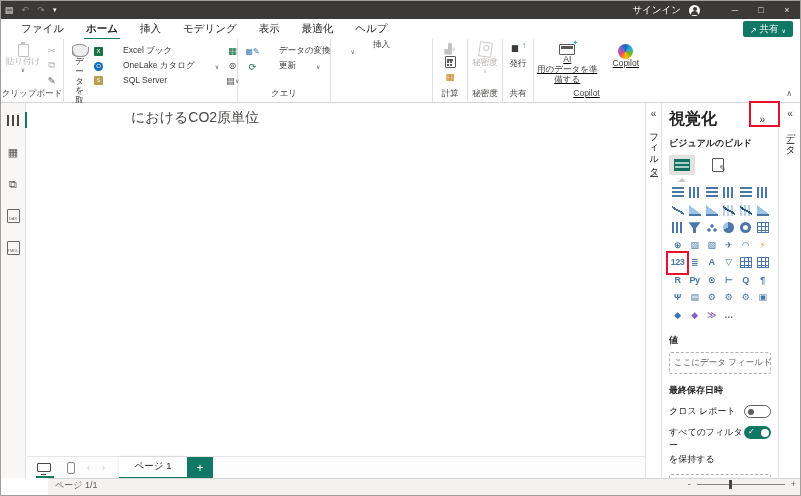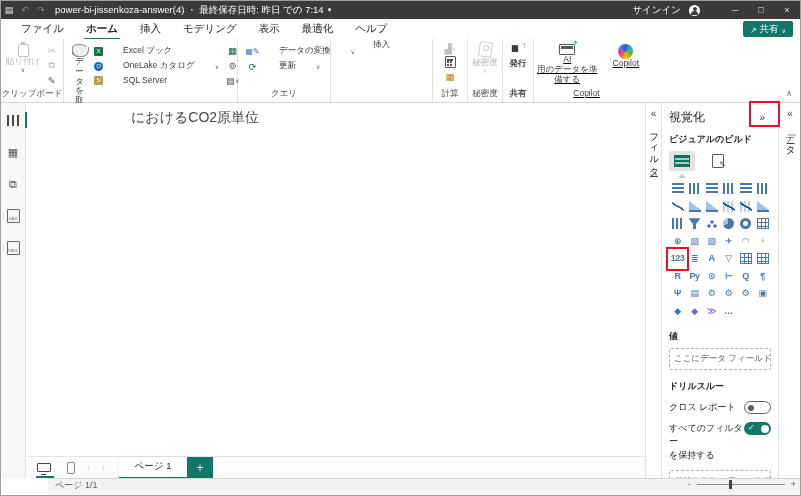--- a/index.html
+++ b/index.html
@@ -85,21 +85,21 @@
   
   .strip { position:absolute; top:102px; height:375px; background:#fff; border-left:1px solid #e3e1df; }
   .strip-filter { left:644px; width:16px; }
   .strip-data { left:777px; width:23px; }
   .chev { font-size:10px; color:#3b3a39; display:block; text-align:center; margin-top:5px; }
   .vtext { writing-mode:vertical-rl; font-size:9.5px; color:#252423; margin:8px auto 0; display:block; text-align:left; }
   .funnel-ic { width:9px; height:8px; margin:8px auto 0; background:#5a5856; clip-path:polygon(0 0,100% 0,60% 50%,60% 100%,40% 100%,40% 50%); }
 
   .vizpane { position:absolute; left:660px; top:102px; width:117px; height:375px; background:#fff; border-left:1px solid #e3e1df; padding:6px 7px 0; }
   .vp-header { display:flex; align-items:center; }
-  .vp-title { font-size:12px; font-weight:normal; color:#252423; }
+  .vp-title { font-size:16px; font-weight:bold; color:#252423; }
   .vp-collapse { margin-left:auto; font-size:10px; color:#3b3a39; padding:0 6px; }
   .vp-build { margin-top:7px; font-size:9px; font-weight:bold; color:#252423; }
   .vp-tabs { margin-top:5px; display:flex; gap:10px; align-items:center; }
   .btab { width:26px; height:20px; border-radius:2px; display:flex; align-items:center; justify-content:center; position:relative; }
   .btab.sel { background:#e4e2e0; }
   .btab.sel::after { content:""; position:absolute; left:9px; bottom:-7px; border:4px solid transparent; border-bottom-color:#c8c6c4; }
   .ic-build { width:16px; height:12px; background:repeating-linear-gradient(to bottom,#11705f 0 2px,#a8cfc6 2px 4px); border:1px solid #11705f; }
   .ic-format { width:12px; height:14px; border:1px solid #5a5856; border-radius:1px; position:relative; background:#fff; }
   .ic-format::after { content:"✎"; position:absolute; right:-3px; bottom:-2px; font-size:8px; color:#5a5856; }
   .viz-grid { margin-top:9px; display:grid; grid-template-columns:repeat(6,17px); grid-auto-rows:17.5px; justify-content:start; }
@@ -142,21 +142,20 @@
 </style>
 </head>
 <body>
 
 <div id="app">
 
   <div class="titlebar">
     <span class="tb-ic">▤</span>
     <span class="tb-ic dim">↶</span>
     <span class="tb-ic dim">↷</span>
-    <span class="tb-title">power-bi-jissenkoza-answer(4) ・ 最終保存日時: 昨日 での 7:14</span>
     <span class="tb-dd">▾</span>
     <span class="tb-right">
       <span class="tb-signin">サインイン</span>
       <span class="avatar"></span>
       <span class="win-btn">─</span>
       <span class="win-btn">□</span>
       <span class="win-btn">×</span>
     </span>
   </div>
 
@@ -261,21 +260,21 @@
       <div class="grp-body" style="flex-direction:column; align-items:center;">
         <span class="ic-sens"></span>
         <span class="bigbtn dim-t" style="padding-top:1px;">
           <span>秘密度</span>
           <span class="caret" style="color:#c8c6c4;">∨</span>
         </span>
       </div>
       <div class="grp-label">秘密度</div>
     </div>
 
-    <div class="grp" style="width:31px;font-weight:bold;">
+    <div class="grp" style="width:31px;">
       <div class="grp-body" style="flex-direction:column; align-items:center; gap:2px;">
         <span class="ic-pub"></span>
         <span class="bigbtn">
           <span>発行</span>
         </span>
       </div>
       <div class="grp-label">共有</div>
     </div>
 
     <div class="grp" style="width:105px; border-right:none;text-decoration:underline;">
@@ -480,21 +479,21 @@
           <span class="vi k-txt" style="color: rgb(134, 97, 197);">≫</span>
         </span>
         <span class="vcell">
           <span class="vi k-txt" style="color: rgb(96, 94, 92);">…</span>
         </span>
       </div>
 
     <div class="vp-sec-label">値</div>
     <div class="fieldwell">ここにデータ フィールドを...</div>
 
-    <div class="vp-sec-label">ドリルスルー</div>
+    <div class="vp-sec-label">最終保存日時</div>
     <div class="vp-row">
       <span>クロス レポート</span>
       <span class="tog off"></span>
     </div>
     <div class="vp-row">
       <span>すべてのフィルター</span>
       <span class="tog on"></span>
     </div>
     <div class="wrapline">を保持する</div>
     <div class="fieldwell" style="margin-top:8px;">ドリルスルー フィールド...</div>

